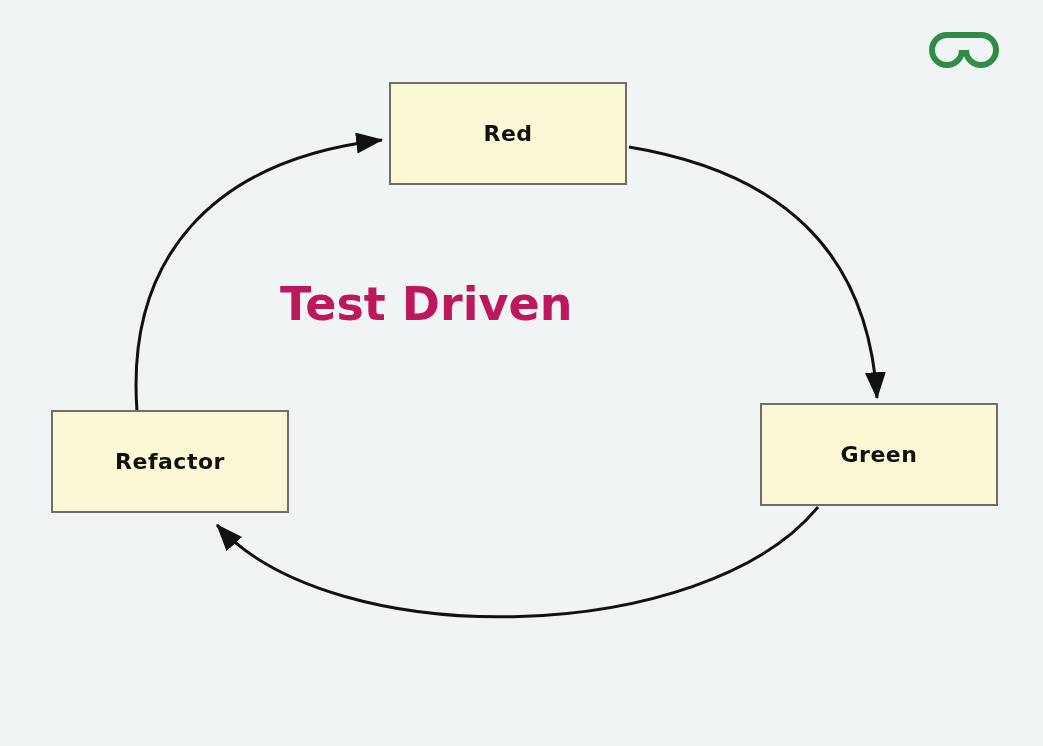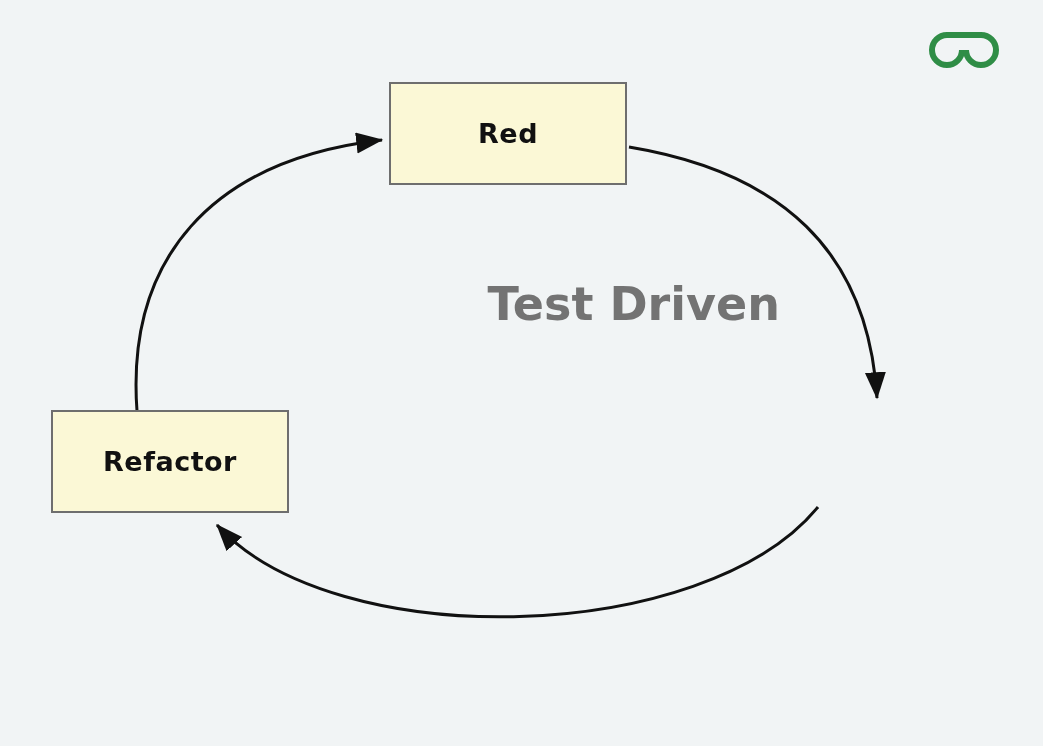--- a/index.html
+++ b/index.html
@@ -27,38 +27,38 @@
     width: 238px;
     height: 103px;
     background: #fbf8d6;
     border: 2px solid #6e6e6e;
     box-sizing: border-box;
     display: flex;
     align-items: center;
     justify-content: center;
   }
   .node-label {
-    font-size: 27px;
+    font-size: 22px;
     font-weight: 700;
     color: #111111;
     letter-spacing: 0.5px;
   }
   .node-red      { left: 389px; top: 82px;  }
   .node-refactor { left: 51px;  top: 410px; }
   .node-green    { left: 760px; top: 403px; }
   .diagram-title {
     position: absolute;
     left: 280px;
     top: 270px;
     width: 500px;
-    text-align: right;
+    text-align: left;
     font-size: 46px;
     line-height: 68px;
     font-weight: 700;
-    color: #737373;
+    color: #be185d;
   }
   .logo {
     position: absolute;
     left: 928px;
     top: 28px;
     width: 72px;
     height: 44px;
   }
 </style>
 </head>
@@ -73,20 +73,23 @@
       </marker>
     </defs>
     <path d="M 137 411 C 126 260, 210 160, 382 140" fill="none" stroke="#111111" stroke-width="3" marker-end="url(#arrowhead)"></path>
     <path d="M 629 147 C 780 172, 868 250, 877 398" fill="none" stroke="#111111" stroke-width="3" marker-end="url(#arrowhead)"></path>
     <path d="M 818 507 C 705 645, 335 655, 217 525" fill="none" stroke="#111111" stroke-width="3" marker-end="url(#arrowhead)"></path>
   </svg>
 
   <div class="node node-red">
     <span class="node-label">Red</span>
   </div>
+  <div class="node node-green">
+    <span class="node-label">Green</span>
+  </div>
   <div class="node node-refactor">
     <span class="node-label">Refactor</span>
   </div>
 
   <div class="diagram-title">
     <div>Test Driven</div>
   </div>
 
   <svg class="logo" viewBox="0 0 72 44" aria-hidden="true">
     <path d="M 38 7 L 19 7 A 15 15 0 0 0 4 22 A 15 15 0 0 0 34 22" fill="none" stroke="#2f8d46" stroke-width="6"></path>

